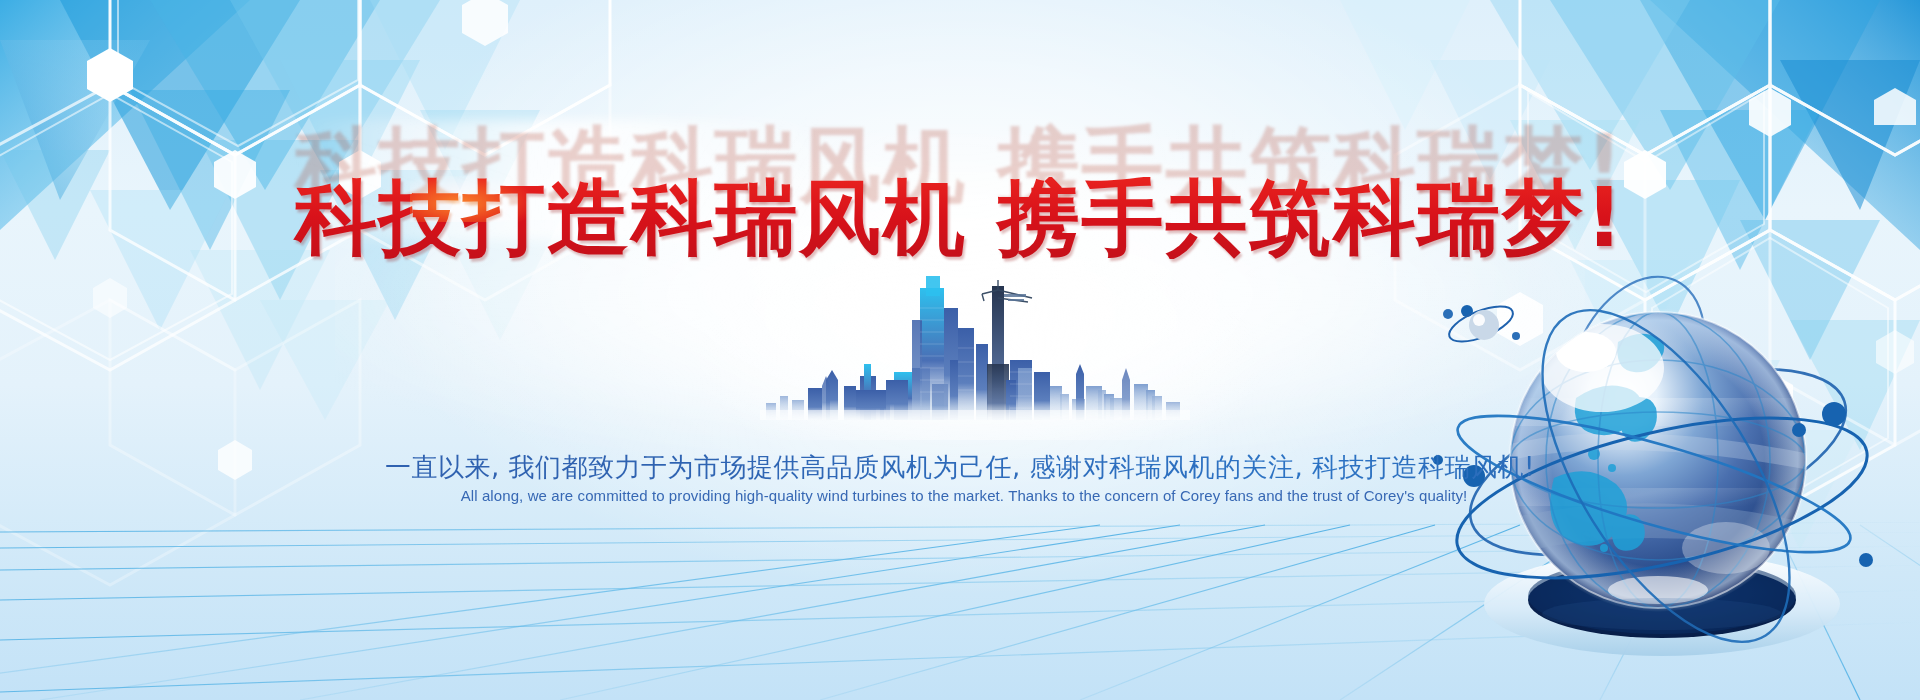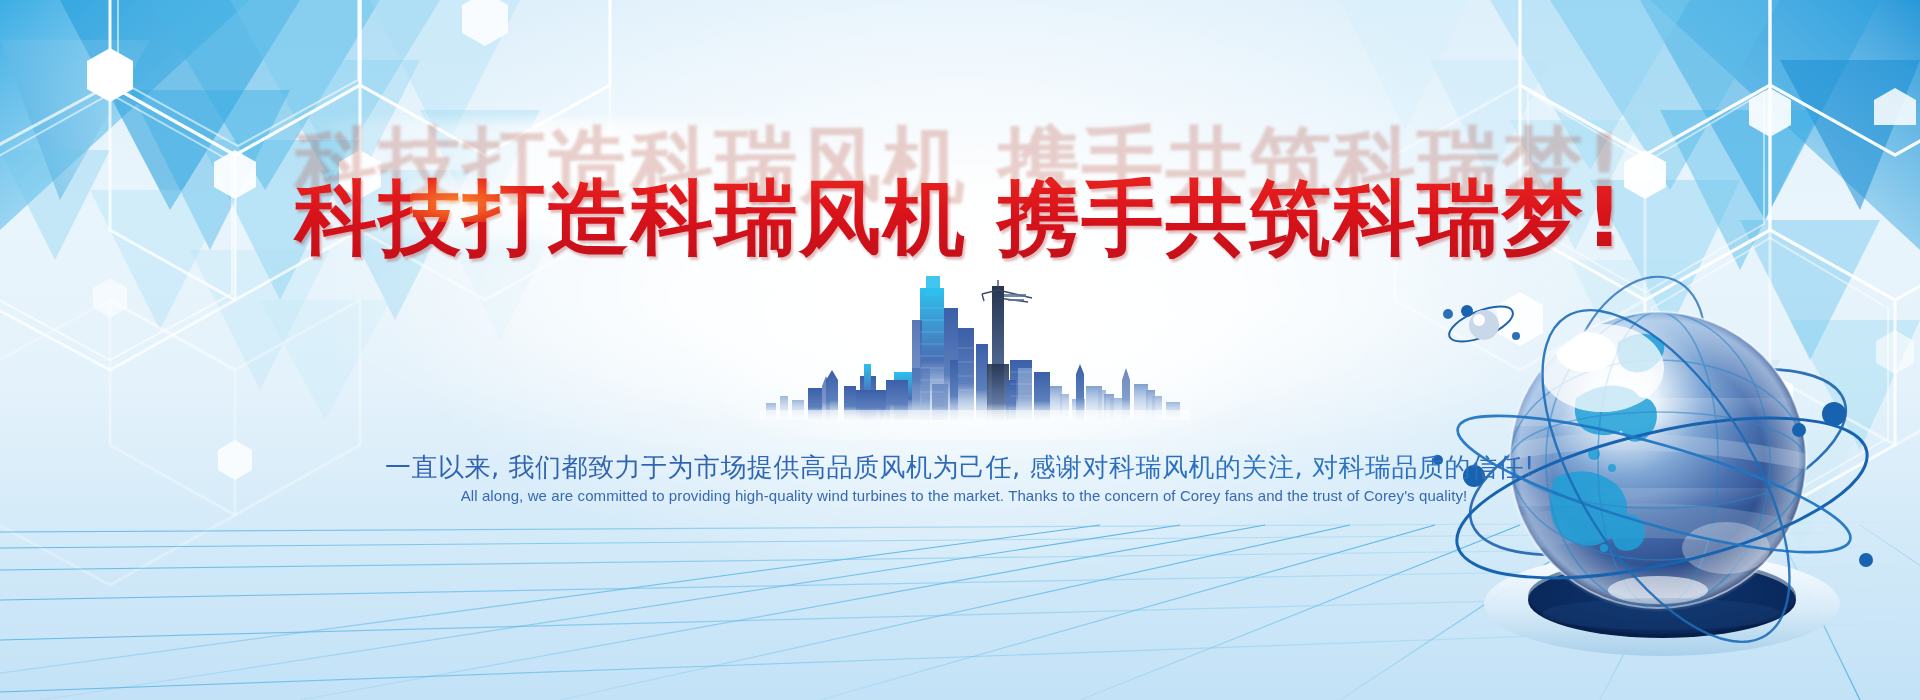--- a/index.html
+++ b/index.html
@@ -535,18 +535,18 @@
   </svg>
 
   <div class="content">
 
     <div class="headline-shadow">科技打造科瑞风机 携手共筑科瑞梦!</div>
 
     <h1 class="headline">科技打造科瑞风机 携手共筑科瑞梦!</h1>
 
     <div class="headline-warm"></div>
 
-    <p class="subtitle-cn">一直以来, 我们都致力于为市场提供高品质风机为己任, 感谢对科瑞风机的关注, 对科瑞品质的信任!</p>
+    <p class="subtitle-cn">一直以来, 我们都致力于为市场提供高品质风机为己任, 感谢对科瑞风机的关注, 科技打造科瑞风机!</p>
 
     <p class="subtitle-en">All along, we are committed to providing high-quality wind turbines to the market. Thanks to the concern of Corey fans and the trust of Corey's quality!</p>
   </div>
 
 </div>
 
 </body></html>

